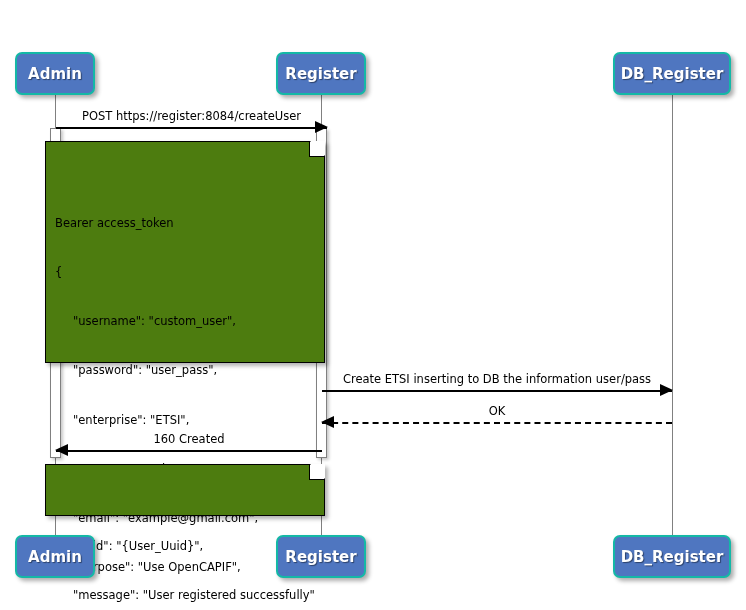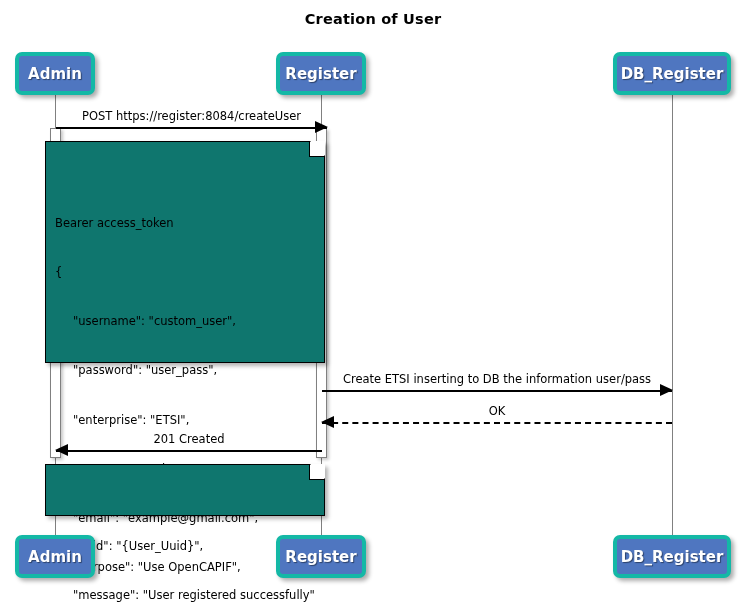--- a/index.html
+++ b/index.html
@@ -29,21 +29,21 @@
     font-weight: bold;
     color: #000000;
     letter-spacing: 0.2px;
   }
 
   
   .actor-box {
     position: absolute;
     box-sizing: border-box;
     background: #4f76c0;
-    border: 4px solid #14b8a6;
+    border: 2px solid #14b8a6;
     border-radius: 7px;
     box-shadow: 3px 3px 4px rgba(0,0,0,0.32);
     color: #ffffff;
     font-size: 15px;
     font-weight: bold;
     display: flex;
     align-items: center;
     justify-content: center;
     text-shadow: 1px 1px 1px rgba(0,0,0,0.45);
     white-space: nowrap;
@@ -104,21 +104,21 @@
     text-align: center;
     font-size: 11.5px;
     color: #000000;
     white-space: nowrap;
   }
 
   
   .note {
     position: absolute;
     box-sizing: border-box;
-    background: #0f766e;
+    background: #4d7c0f;
     border: 1px solid #000000;
     box-shadow: 3px 3px 4px rgba(0,0,0,0.30);
     padding: 7px 10px 7px 9px;
     font-size: 11.5px;
     line-height: 16.4px;
     color: #000000;
     white-space: pre;
   }
   .note-fold {
     position: absolute;
@@ -150,21 +150,20 @@
     bottom: 8px;
     font-size: 13px;
     color: #000000;
   }
 </style>
 </head>
 <body>
 
 <div id="diagram-root">
 
-  <div class="diagram-title">Creation of User</div>
 
   <div class="lifeline" style="left:55px; top:95px; height:443px;"></div>
   <div class="lifeline" style="left:321px; top:95px; height:443px;"></div>
   <div class="lifeline" style="left:672px; top:95px; height:443px;"></div>
 
   <div class="actor-box" style="left:15px; top:52px; width:80px; height:43px;">
     <span>Admin</span>
   </div>
   <div class="actor-box" style="left:276px; top:52px; width:90px; height:43px;">
     <span>Register</span>
@@ -190,21 +189,21 @@
 
   <div class="msg" style="left:322px; top:422px; width:350px;">
     <div class="msg-line dashed"></div>
     <div class="msg-head left"></div>
     <div class="msg-label">OK</div>
   </div>
 
   <div class="msg" style="left:56px; top:450px; width:266px;">
     <div class="msg-line"></div>
     <div class="msg-head left"></div>
-    <div class="msg-label">201 Created</div>
+    <div class="msg-label">160 Created</div>
   </div>
 
   <div class="note" style="left:45px; top:141px; width:280px; height:222px;">
     <div class="note-fold-mask"></div>
     <div class="note-fold"></div>
     <span class="note-line">Bearer access_token</span>
     <span class="note-line">{</span>
     <span class="note-line note-indent">"username": "custom_user",</span>
     <span class="note-line note-indent">"password": "user_pass",</span>
     <span class="note-line note-indent">"enterprise": "ETSI",</span>

